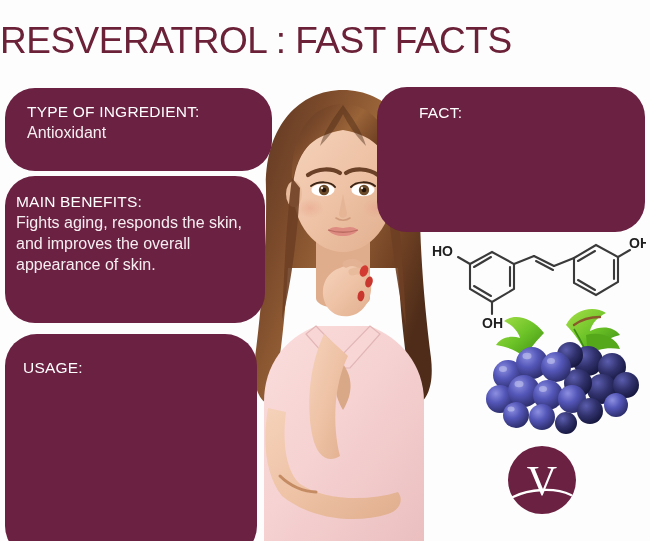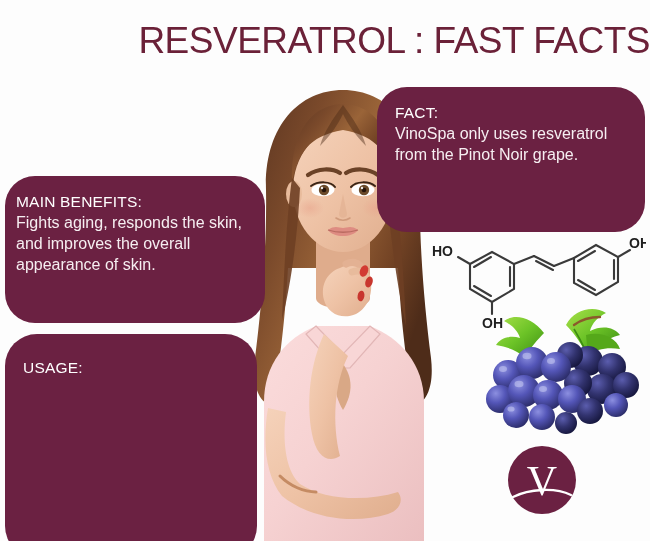--- a/index.html
+++ b/index.html
@@ -17,21 +17,21 @@
     font-family: "Liberation Sans", sans-serif;
     -webkit-font-smoothing: antialiased;
   }
 
   
   .title {
     position: absolute;
     left: 0;
     top: 20px;
     width: 650px;
-    text-align: right;
+    text-align: left;
     font-family: "Liberation Sans", sans-serif;
     font-size: 37px;
     font-weight: 400;
     letter-spacing: -0.5px;
     color: #6B2138;
     white-space: nowrap;
     z-index: 40;
   }
 
   
@@ -91,21 +91,21 @@
     height: 224px;
     border-radius: 32px;
     padding: 24px 12px 0 18px;
   }
   #panel-fact {
     left: 377px;
     top: 87px;
     width: 268px;
     height: 145px;
     border-radius: 30px;
-    padding: 16px 14px 0 18px;
+    padding: 16px 14px 0 42px;
   }
 
   
   .chem {
     position: absolute;
     left: 430px;
     top: 212px;
     width: 216px;
     height: 118px;
     z-index: 15;
@@ -230,33 +230,36 @@
       <path d="M124 200 C 132 197, 139 201, 140 209" stroke="#E8BB9C" stroke-width="7" fill="none" stroke-linecap="round"></path>
 
       <ellipse cx="136" cy="199" rx="4" ry="6" transform="rotate(22 136 199)" fill="#D23A32"></ellipse>
       <ellipse cx="141" cy="210" rx="3.6" ry="5.6" transform="rotate(18 141 210)" fill="#C8362E"></ellipse>
       <ellipse cx="133" cy="224" rx="3.4" ry="5.4" transform="rotate(10 133 224)" fill="#C8362E"></ellipse>
 
       <path d="M52 404 C 62 414, 76 420, 88 420" stroke="#C58B63" stroke-width="3" fill="none" stroke-linecap="round"></path>
     </svg>
   </div>
 
+  <div class="panel" id="panel-type">
+    <p class="head">TYPE OF INGREDIENT:</p>
+    <p class="body">Antioxidant</p>
+  </div>
 
   <div class="panel" id="panel-benefits">
     <p class="head">MAIN BENEFITS:</p>
     <p class="body">Fights aging, responds the skin, and improves the overall appearance of skin.</p>
   </div>
 
   <div class="panel" id="panel-usage">
     <p class="head">USAGE:</p>
   </div>
 
   <div class="panel" id="panel-fact">
     <p class="head">FACT:</p>
-    <p class="body">VinoSpa only uses resveratrol from the Pinot Noir grape.</p>
   </div>
 
   <div class="chem">
     <svg width="216" height="118" viewBox="0 0 216 118" xmlns="http://www.w3.org/2000/svg">
       <g stroke="#3A3A3A" stroke-width="2.1" fill="none" stroke-linecap="round">
 
         <polygon points="40,52 62,40 84,52 84,77 62,90 40,77"></polygon>
 
         <line x1="44" y1="55" x2="61" y2="45"></line>
         <line x1="80" y1="55" x2="80" y2="74"></line>

